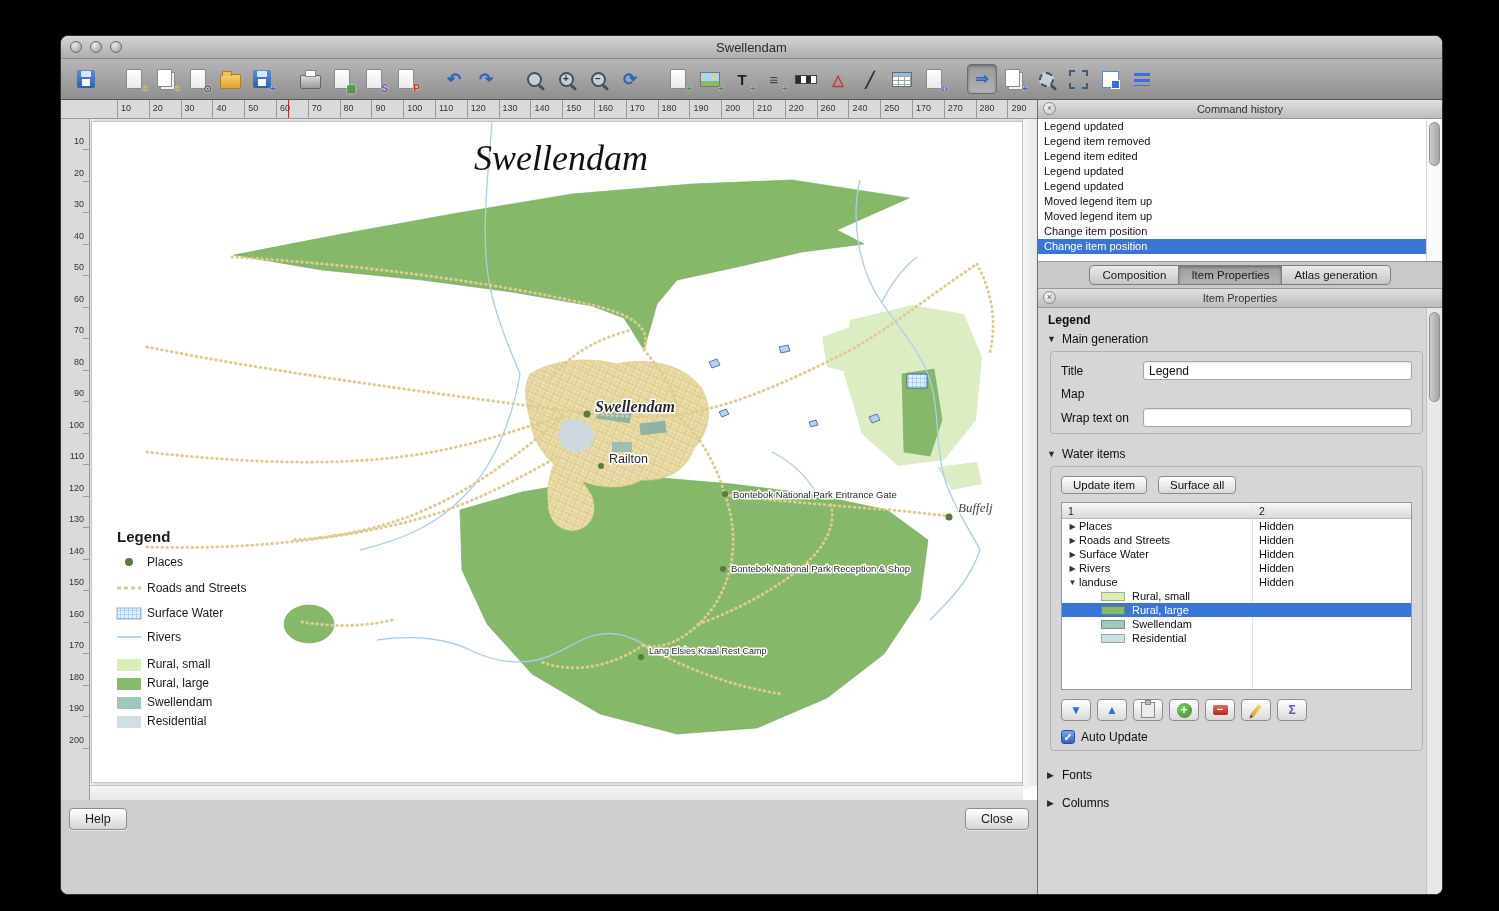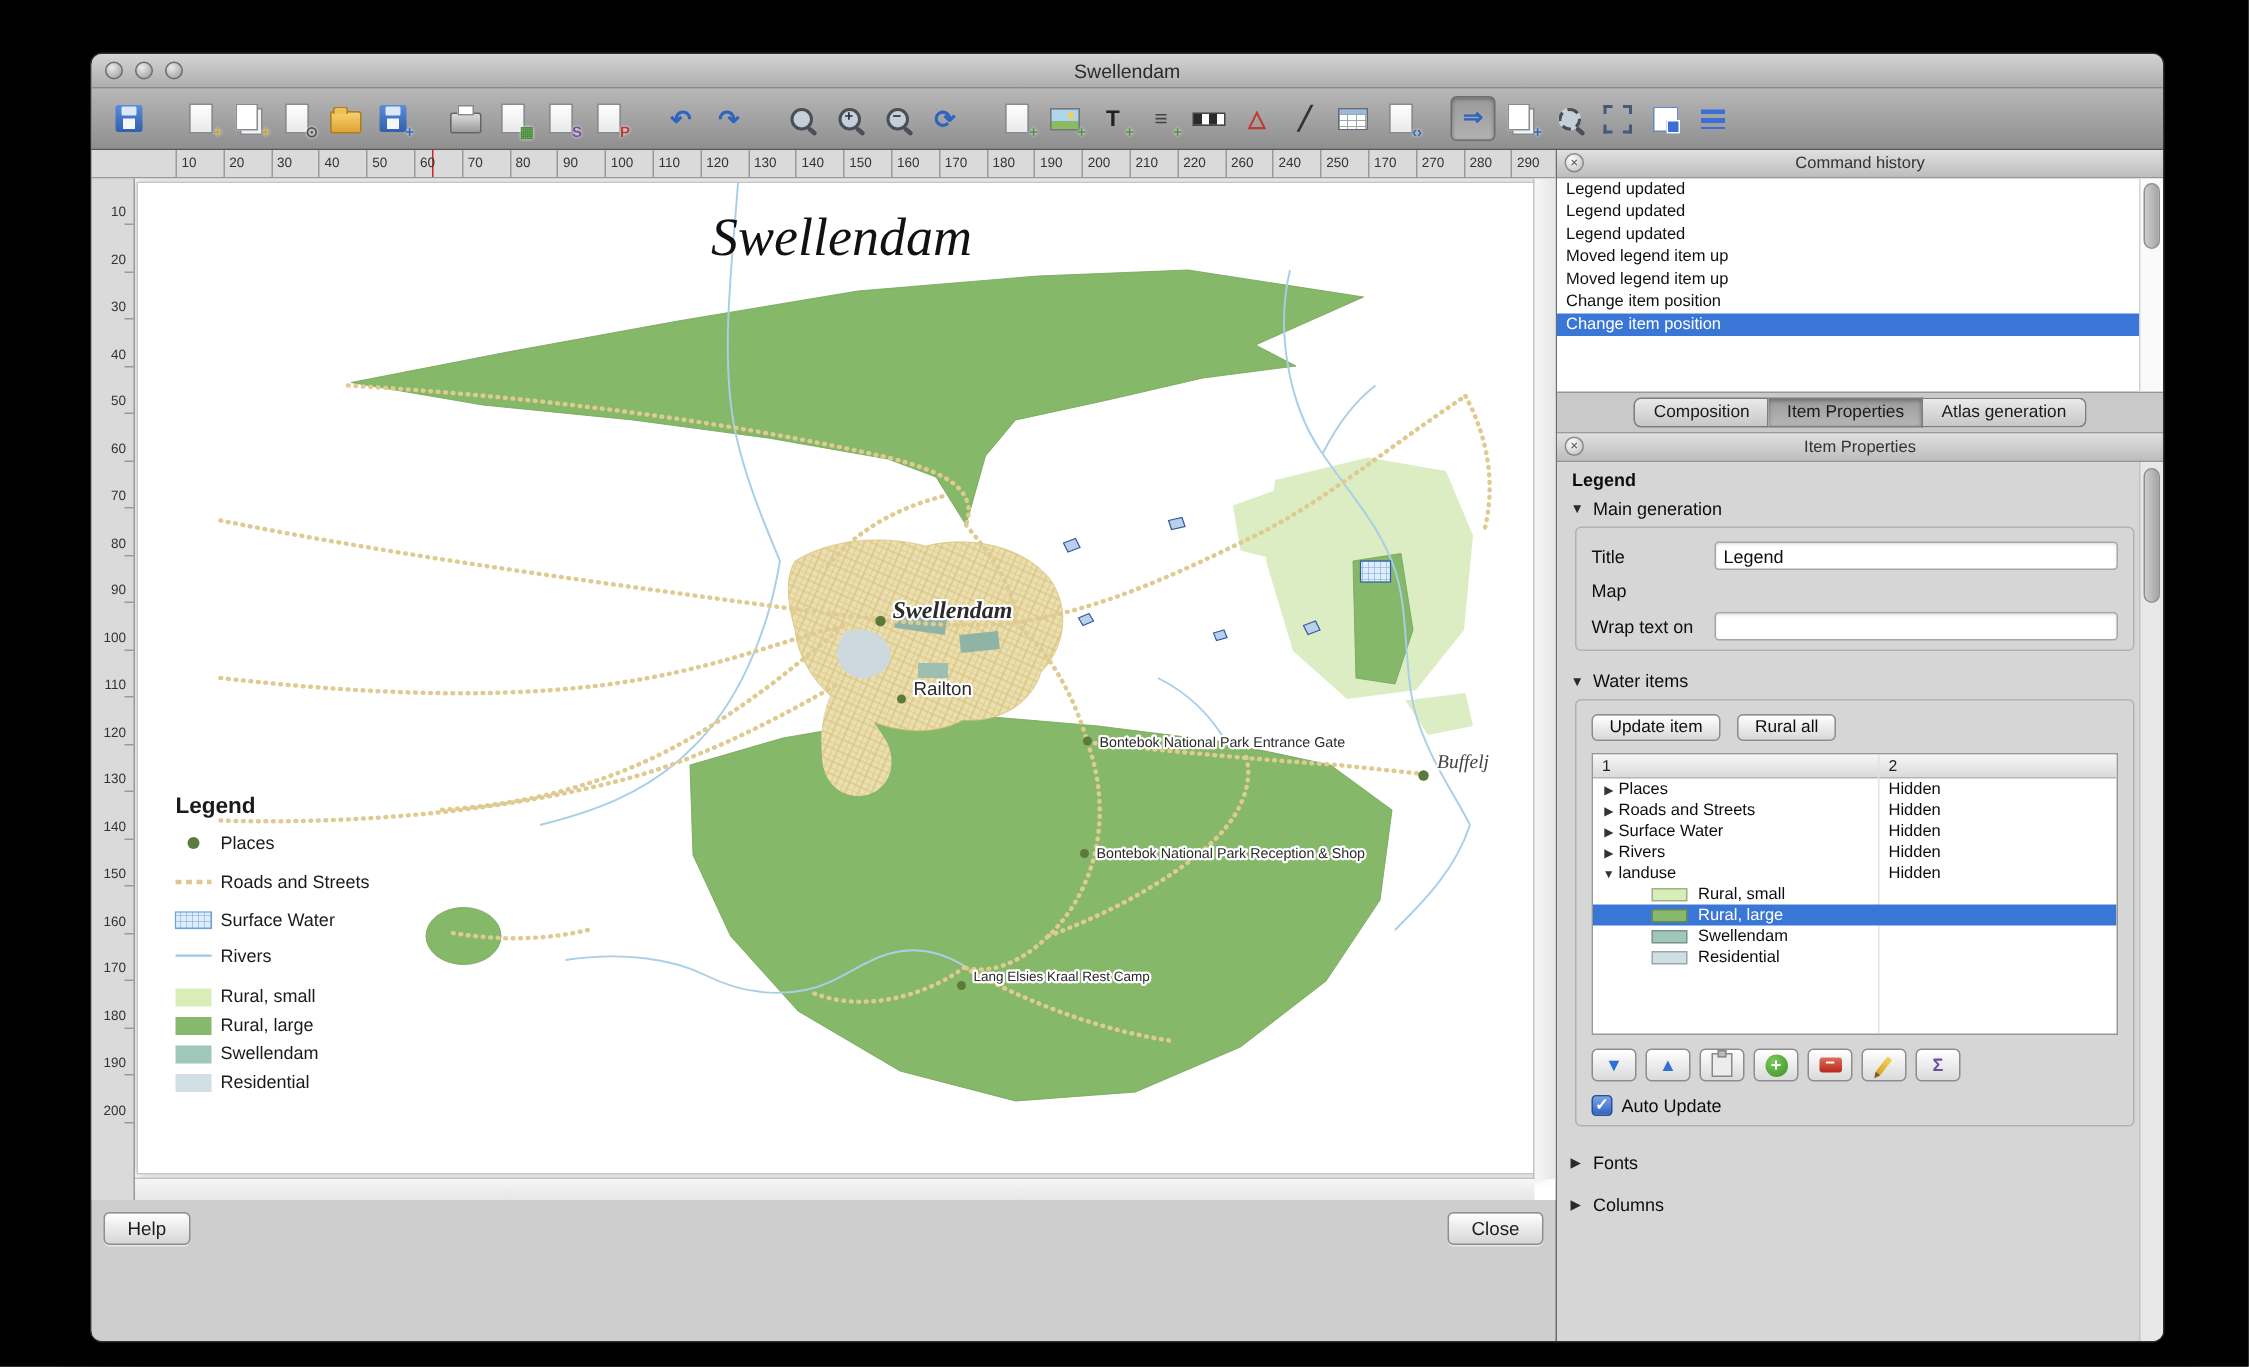--- a/index.html
+++ b/index.html
@@ -521,20 +521,22 @@
     </div>
 
     <div class="right-panel">
 
       <div class="panel-titlebar">
         <span class="close-dot">×</span>
         <span>Command history</span>
       </div>
       <div class="cmd-list">
         <div class="cmd-row">Legend updated</div>
+          <div class="cmd-row">Legend item removed</div>
+          <div class="cmd-row">Legend item edited</div>
           <div class="cmd-row">Legend updated</div>
           <div class="cmd-row">Legend updated</div>
           <div class="cmd-row">Moved legend item up</div>
           <div class="cmd-row">Moved legend item up</div>
           <div class="cmd-row">Change item position</div>
           <div class="cmd-row selected">Change item position</div>
           <div class="vsb">
           <div class="vsb-thumb"></div>
         </div>
       </div>
@@ -573,21 +575,21 @@
         </div>
 
         <div class="sect">
           <span class="tri">▼</span>
           <span>Water items</span>
         </div>
 
         <div class="groupbox">
           <div class="upd-row">
             <span class="btn">Update item</span>
-            <span class="btn">Rural all</span>
+            <span class="btn">Surface all</span>
           </div>
 
           <div class="tree">
             <div class="tree-divider"></div>
             <div class="thead">
               <span class="c1">1</span>
               <span class="c2">2</span>
             </div>
             <div class="tbody">
                 <div class="trow">

